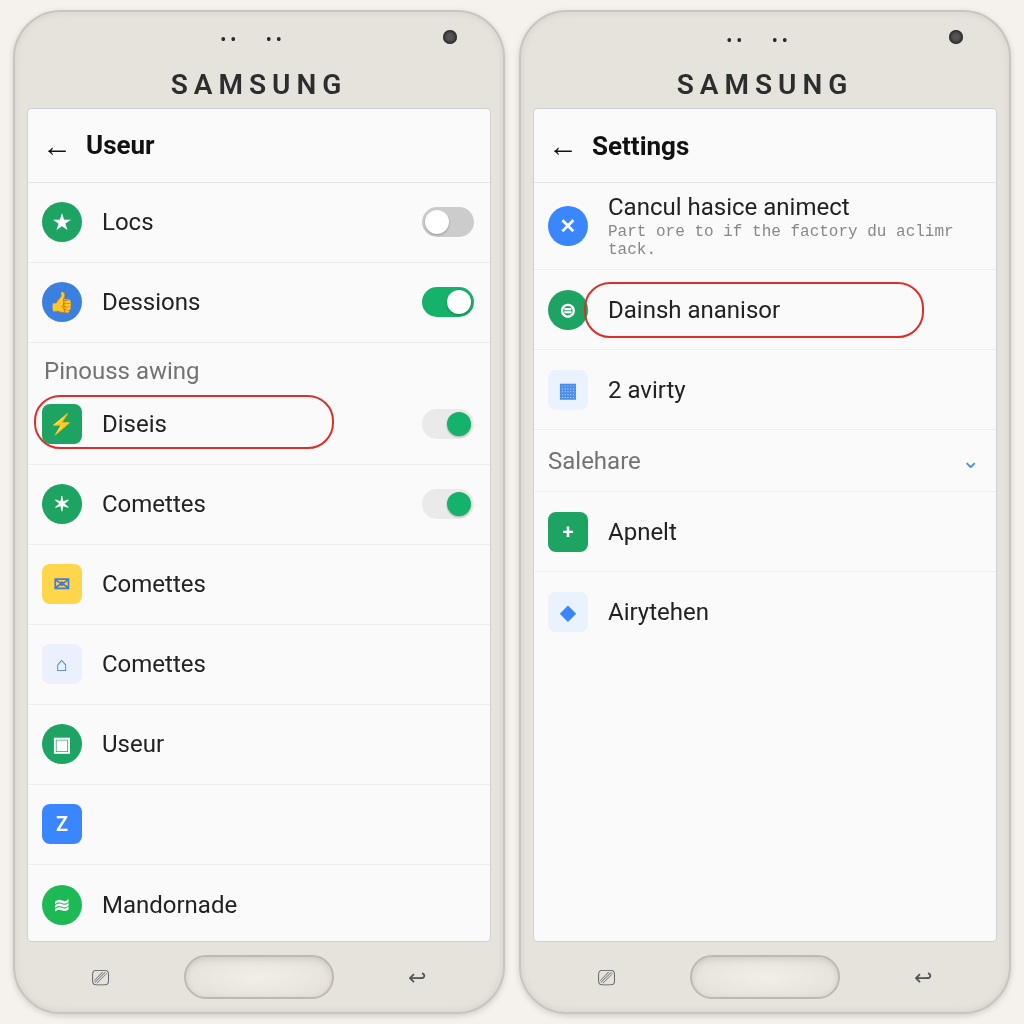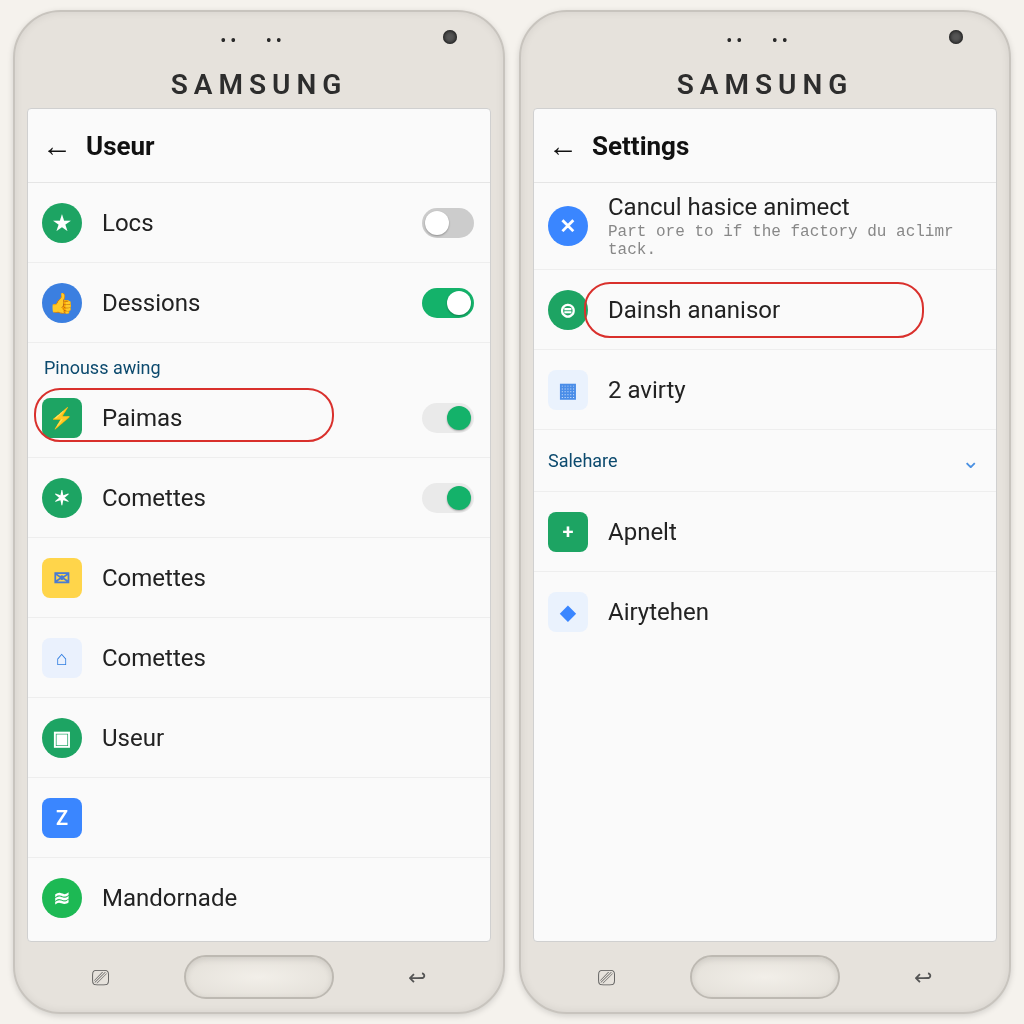--- a/index.html
+++ b/index.html
@@ -96,21 +96,21 @@
   }
   .toggle::after {
     content:""; position:absolute; width:24px;height:24px;border-radius:50%;
     background:#fff; top:3px; left:3px; box-shadow:0 1px 2px rgba(0,0,0,0.3);
   }
   .toggle.on { background:#14b26a; }
   .toggle.on::after { left:auto; right:3px; }
   .toggle.on-dot { background:#eaeaea; }
   .toggle.on-dot::after { background:#14b26a; right:3px; left:auto; }
   .section-label {
-    font-size:18px; color:#0c4a6e; padding: 14px 16px 0 16px;
+    font-size:24px; color:#737373; padding: 14px 16px 0 16px;
   }
   .highlight {
     position:absolute; left:8px; right:auto;
     border:2.5px solid #d9302c; border-radius:26px;
     pointer-events:none;
   }
   .highlight.row-h { top:10px; height:54px; width:300px; left:6px; }
   .highlight.row-h2 { top:12px; height:56px; width:340px; left:50px; }
   .chev { font-size:22px; color:#4a90e2; }
 </style>
@@ -141,21 +141,21 @@
         <div class="row-text">
             <div class="row-label">Dessions</div>
           </div>
         <div class="toggle on"></div>
       </div>
       <div class="section-label">Pinouss awing</div>
       <div class="row">
         <div class="highlight row-h"></div>
         <div class="icon square" style="background:#1da463">⚡</div>
         <div class="row-text">
-            <div class="row-label">Paimas</div>
+            <div class="row-label">Diseis</div>
           </div>
         <div class="toggle on-dot"></div>
       </div>
       <div class="row">
         <div class="icon" style="background:#1da463;color:#fff">✶</div>
         <div class="row-text">
             <div class="row-label">Comettes</div>
           </div>
         <div class="toggle on-dot"></div>
       </div>

